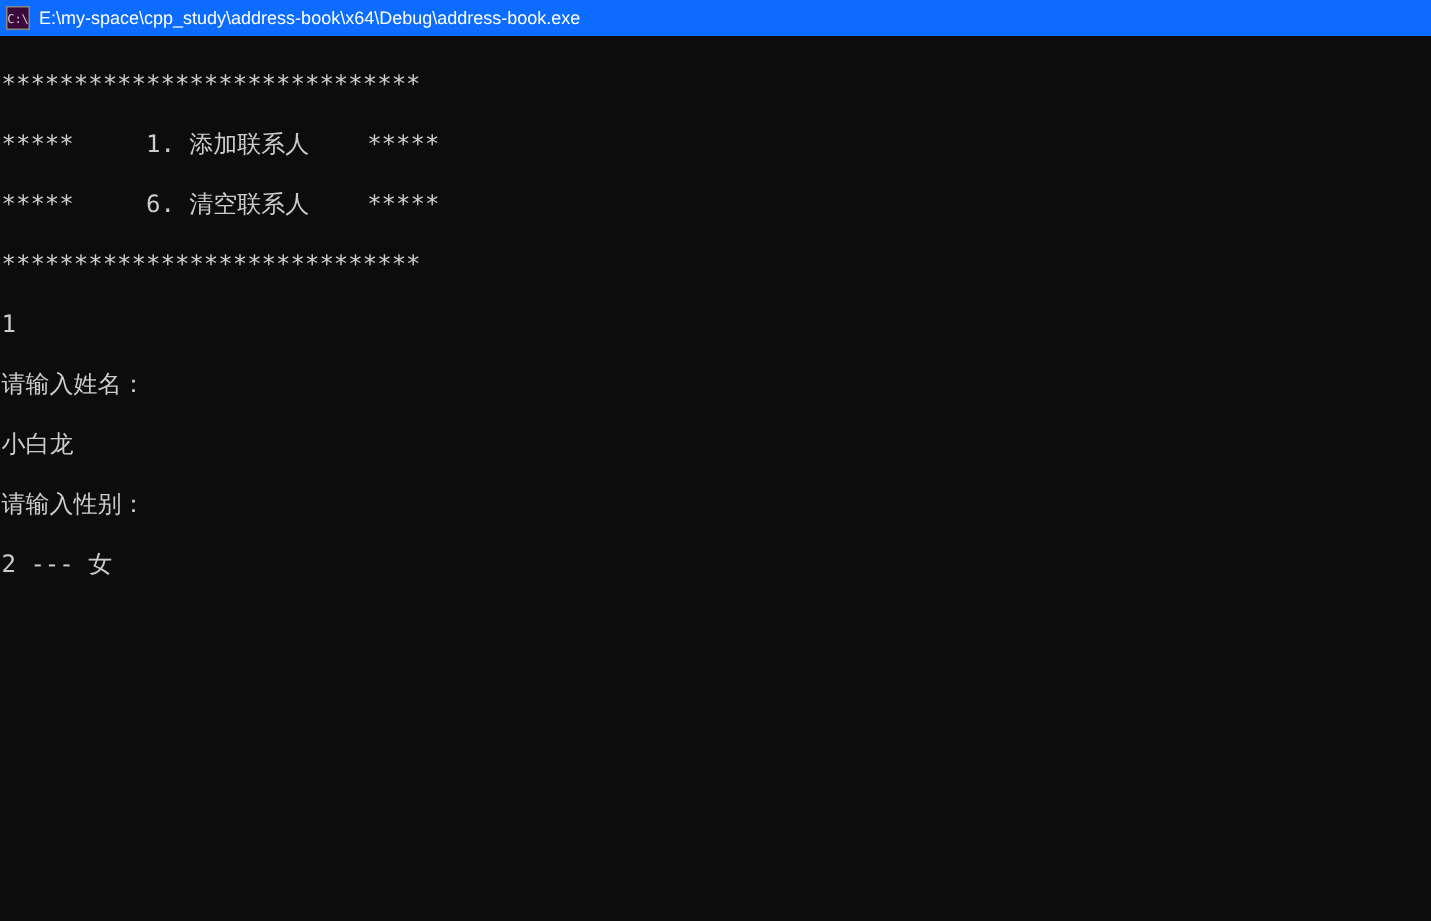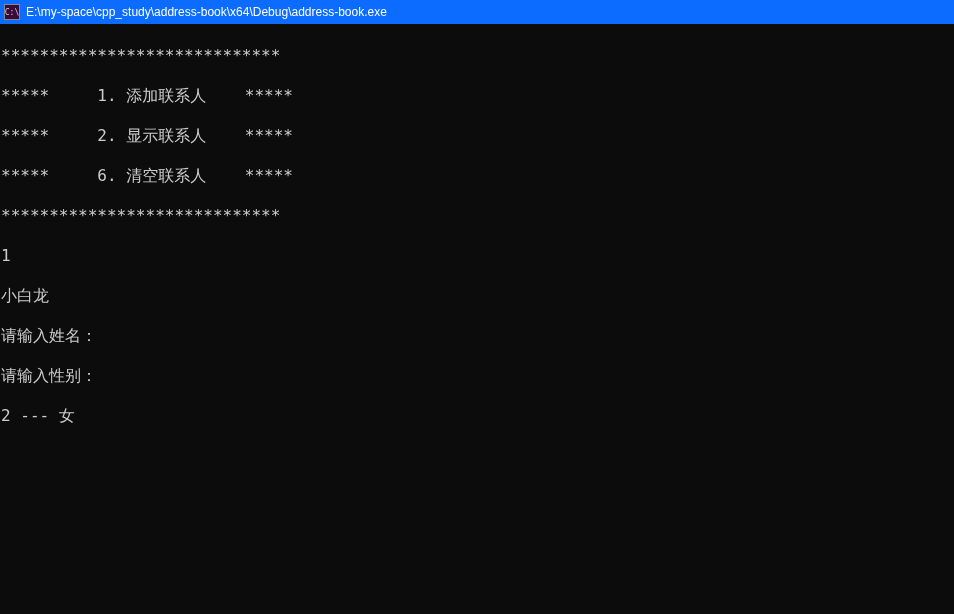--- a/index.html
+++ b/index.html
@@ -62,26 +62,25 @@
 <body>
 
 <div class="window">
   <div class="titlebar">
     <div class="titlebar-icon">C:\</div>
     <span>E:\my-space\cpp_study\address-book\x64\Debug\address-book.exe</span>
   </div>
   <div class="console">
 <div class="line">*****************************</div>
 <div class="line">*****     1. 添加联系人    *****</div>
-<div class="line">*****     2. 显示联系人    *****</div>
 <div class="line">*****     6. 清空联系人    *****</div>
 <div class="line">*****************************</div>
 <div class="line">1</div>
+<div class="line">请输入姓名：</div>
 <div class="line">小白龙</div>
-<div class="line">请输入姓名：</div>
 <div class="line">请输入性别：</div>
 <div class="line">2 --- 女</div>
 
 
 
 
 
 
 
 

